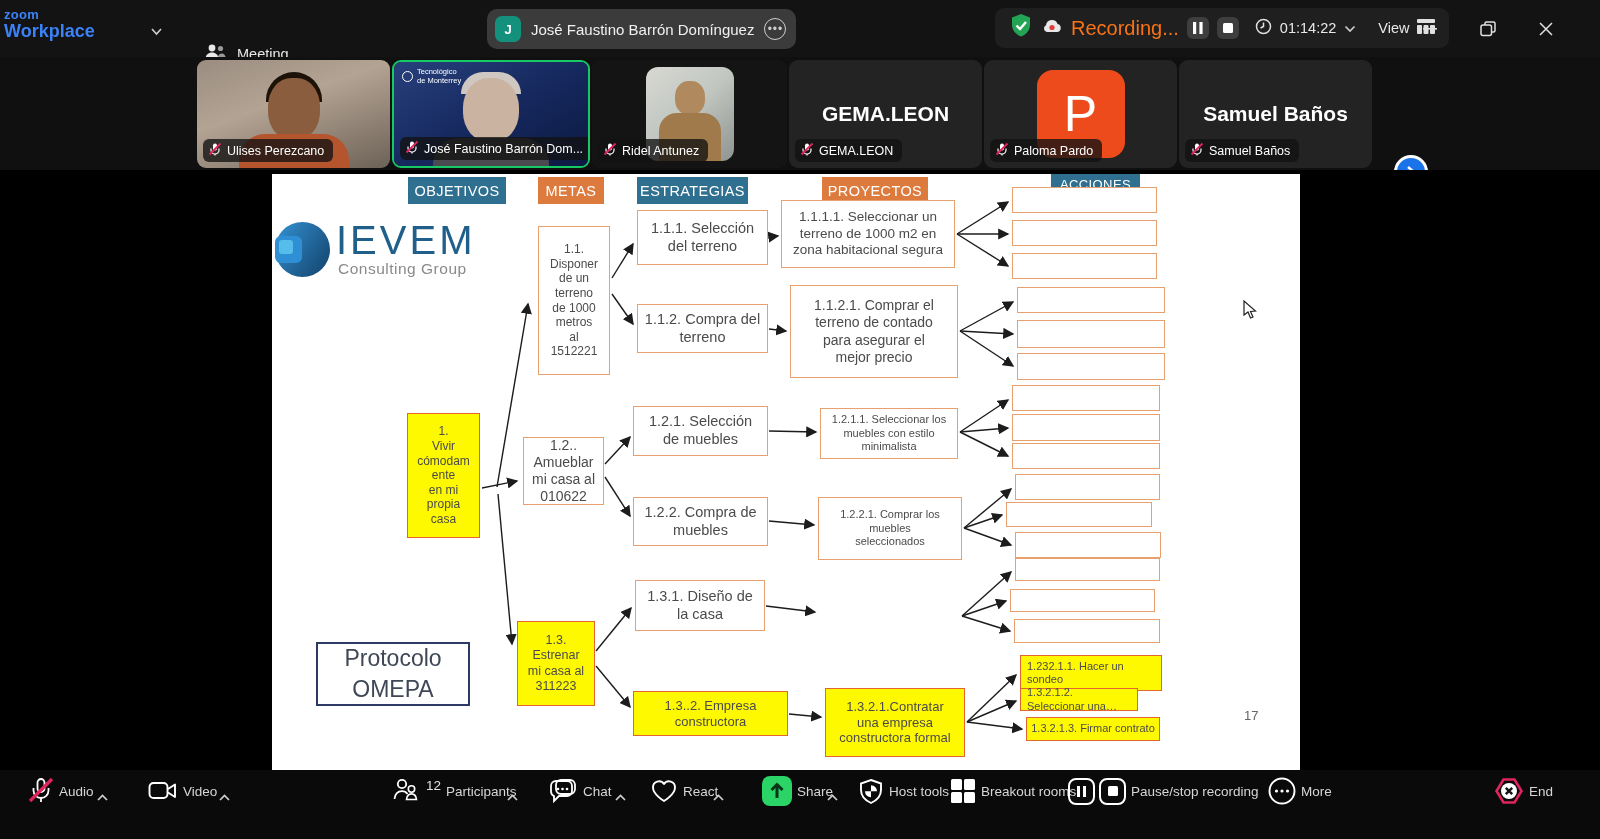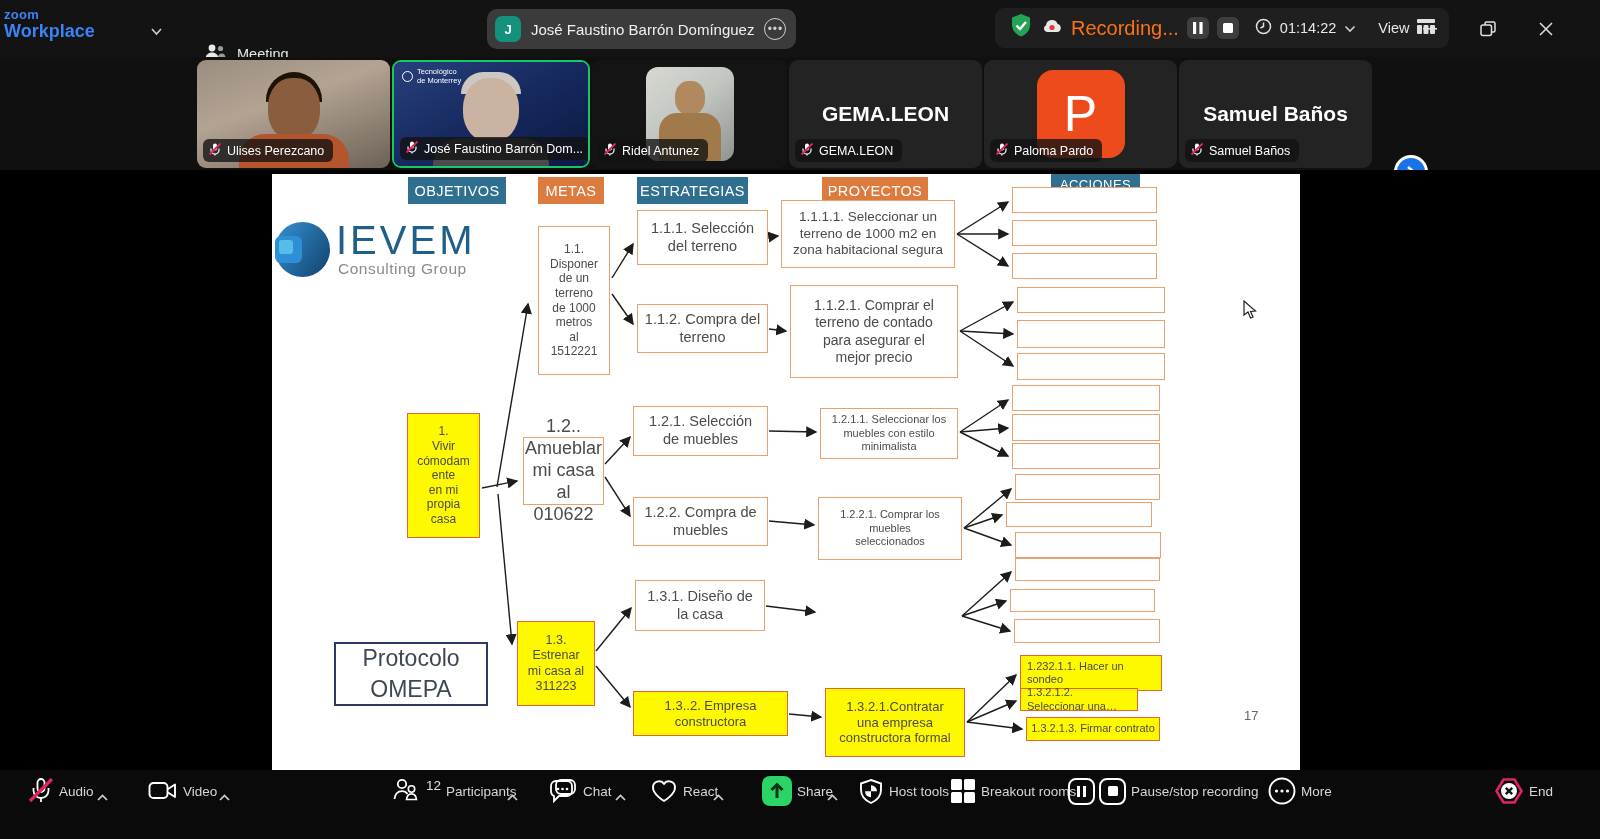--- a/index.html
+++ b/index.html
@@ -47,21 +47,21 @@
   .letter-avatar { position:absolute; left:50%; top:50%; transform:translate(-50%,-50%); width:88px; height:88px; border-radius:16px; background:#ed4b1c; color:#fff; font-size:50px; display:flex; align-items:center; justify-content:center; }
   .next-btn { position:absolute; left:1394px; top:98px; width:34px; height:34px; border-radius:50%; background:#1a73e8; border:3px solid #fff; display:flex; align-items:center; justify-content:center; }
 
   
   #main { position:absolute; left:0; top:170px; width:1600px; height:600px; background:#000; }
   #slide { position:absolute; left:272px; top:4px; width:1028px; height:596px; background:#fff; color:#4b4b4b; }
   .hdr { position:absolute; height:27px; color:#fff; display:flex; align-items:center; justify-content:center; font-size:14.5px; letter-spacing:.4px; }
   .teal { background:#2f6f8f; } .orangeh { background:#dd7a3d; }
   .box { position:absolute; background:#fff; border:1.5px solid #e8a06e; display:flex; align-items:center; justify-content:center; text-align:center; white-space:pre-line; line-height:1.22; }
   .ybox { background:#fff900; border-color:#e2672e; }
-  .protocol { position:absolute; border:2px solid #2d3a66; background:#fff; color:#3f4756; font-size:23px; display:flex; align-items:center; justify-content:center; text-align:center; white-space:pre-line; line-height:1.35;margin-left:18px; }
+  .protocol { position:absolute; border:2px solid #2d3a66; background:#fff; color:#3f4756; font-size:23px; display:flex; align-items:center; justify-content:center; text-align:center; white-space:pre-line; line-height:1.35; }
   .logo-circle { position:absolute; left:3px; top:48px; width:55px; height:55px; border-radius:50%; background:linear-gradient(125deg,#2f86c4 15%,#14456f 95%); }
   .logo-sq1 { position:absolute; left:0px; top:14px; width:27px; height:27px; border-radius:6px; background:#2e8fd4; }
   .logo-sq2 { position:absolute; left:4px; top:18px; width:14px; height:14px; border-radius:3px; background:#56bdeb; }
   .logo-title { position:absolute; left:64px; top:44px; font-size:40px; font-weight:300; letter-spacing:3px; color:#1f5f8a; }
   .logo-sub { position:absolute; left:66px; top:86px; font-size:15.5px; color:#8a8a8a; letter-spacing:.5px; }
   .pagenum { position:absolute; left:972px; top:534px; font-size:13px; color:#666; }
   #arrows { position:absolute; left:0; top:0; }
 
   
   #toolbar { position:absolute; left:0; top:770px; width:1600px; height:69px; background:#0a0a0a; }
@@ -349,21 +349,21 @@
 propia
 casa</div>
     <div class="box" style="left:266px;top:52px;width:72px;height:149px;font-size:12px">1.1.
 Disponer
 de un
 terreno
 de 1000
 metros
 al
 1512221</div>
-    <div class="box" style="left:251px;top:263px;width:81px;height:68px;font-size:18px">1.2..
+    <div class="box" style="left:251px;top:263px;width:81px;height:68px;font-size:14px">1.2..
 Amueblar
 mi casa al
 010622</div>
     <div class="box ybox" style="left:245px;top:447px;width:78px;height:85px;font-size:12.5px">1.3.
 Estrenar
 mi casa al
 311223</div>
     <div class="protocol" style="left:44px;top:468px;width:154px;height:64px">Protocolo
 OMEPA</div>
 

